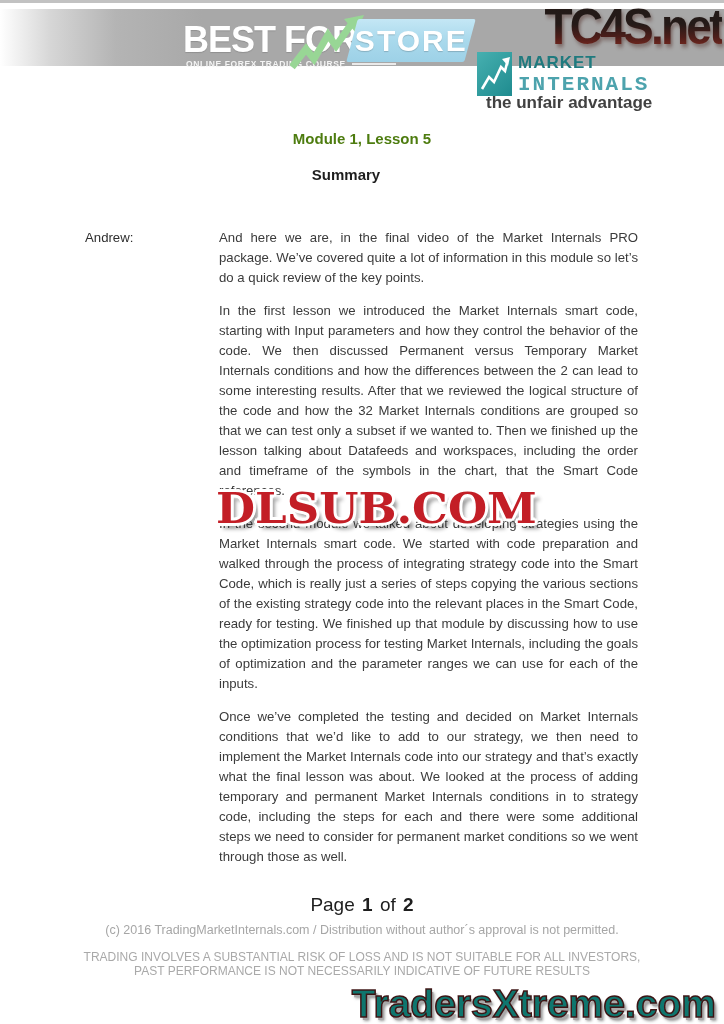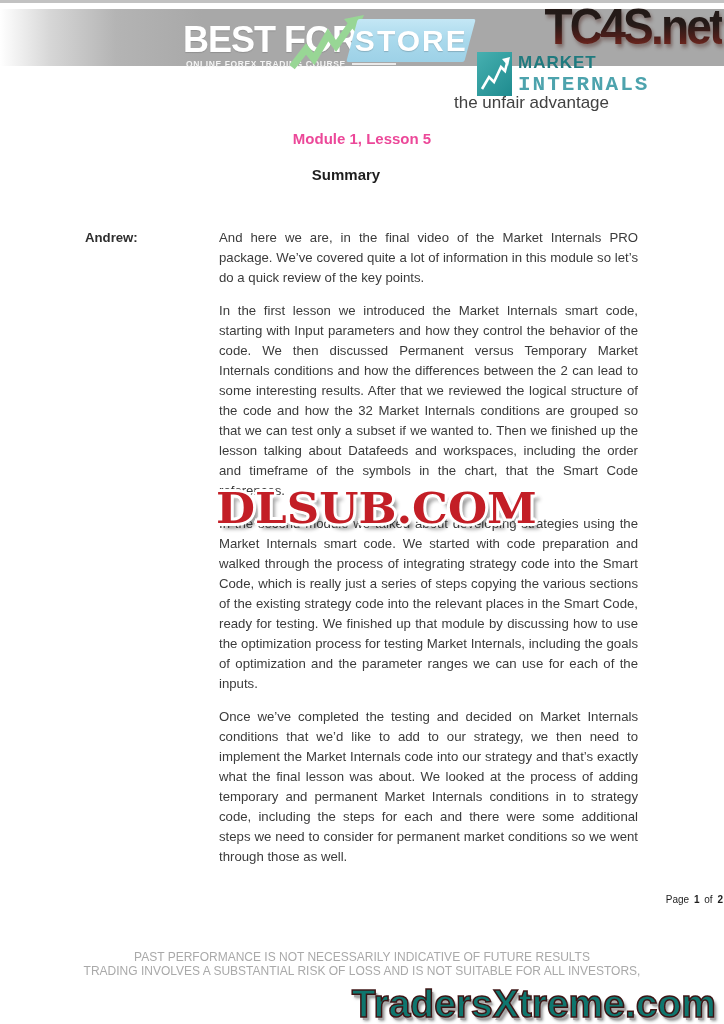--- a/index.html
+++ b/index.html
@@ -44,31 +44,31 @@
     filter:drop-shadow(2px 3px 2px rgba(70,30,25,0.45));
   }
   .mi-logo{position:absolute;left:477px;top:52px;display:flex;}
   .mi-icon{
     width:35px;height:44px;flex:none;margin-right:6px;
     background:linear-gradient(135deg,#46b0b0 0%,#1f8b8f 100%);
     display:flex;align-items:center;justify-content:center;
   }
   .mi-market{font-size:17px;font-weight:bold;color:#1f7a7e;letter-spacing:1px;line-height:22px;}
   .mi-internals{font-size:21px;font-weight:600;color:#4da3ad;letter-spacing:2px;line-height:22px;font-family:Liberation Mono, monospace;}
-  .mi-tagline{position:absolute;left:454px;top:93px;font-size:17px;font-weight:400;color:#414141;}
+  .mi-tagline{position:absolute;left:486px;top:93px;font-size:17px;font-weight:700;color:#414141;}
 
   
   .doc-title{position:absolute;top:130px;left:0;width:724px;text-align:center;
-    font-size:15px;font-weight:bold;color:#ec4899;}
+    font-size:15px;font-weight:bold;color:#4d7c0f;}
   .doc-subtitle{position:absolute;top:166px;left:0;width:692px;text-align:center;
     font-size:15px;font-weight:bold;color:#1e1e1e;}
 
   
   .content{position:absolute;top:228px;left:85px;display:flex;}
-  .speaker{width:134px;flex:none;font-size:13.2px;font-weight:bold;color:#2e2e2e;line-height:20.3px;}
+  .speaker{width:134px;flex:none;font-size:13.2px;font-weight:normal;color:#2e2e2e;line-height:20.3px;}
   .paras{width:419px;}
   .paras p{
     margin:0 0 13px 0;font-size:13.2px;line-height:20px;color:#3b3b3b;
     text-align:justify;
   }
 
   
   .wm-center{
     position:absolute;left:216px;top:482px;
     font-family:"DejaVu Serif",serif;font-weight:bold;font-size:45px;letter-spacing:0px;
@@ -80,22 +80,22 @@
   }
   .wm-corner{
     position:absolute;right:8px;top:982px;
     font-size:39px;font-weight:800;letter-spacing:0px;white-space:nowrap;
     color:#0f766e;
     -webkit-text-stroke:1.5px #3d1414;
     text-shadow:2px 3px 0 #a8a8a8, 3px 4px 3px rgba(80,80,80,0.6);
   }
 
   
-  .page-num{position:absolute;top:894px;left:0;width:724px;text-align:right;
-    font-size:10px;color:#1e1e1e;}
+  .page-num{position:absolute;top:894px;left:0;width:724px;text-align:center;
+    font-size:19px;color:#1e1e1e;}
   .page-num span{margin:0 1px;}
   .page-num .bold{font-weight:bold;}
   .copyright{position:absolute;top:923px;left:0;width:724px;text-align:center;
     font-size:12.5px;color:#a6a6a6;}
   .disclaimer{position:absolute;top:950px;left:0;width:724px;text-align:center;
     font-size:12px;line-height:14px;color:#a9a9a9;}
 </style>
 </head>
 <body>
 
@@ -148,18 +148,19 @@
 
   <div class="wm-center">DLSUB.COM</div>
   <div class="wm-corner">TradersXtreme.com</div>
 
   <div class="page-num">
     <span>Page</span>
     <span class="bold">1</span>
     <span>of</span>
     <span class="bold">2</span>
   </div>
+  <div class="copyright">(c) 2016 TradingMarketInternals.com / Distribution without author´s approval is not permitted.</div>
   <div class="disclaimer">
+    <div>TRADING INVOLVES A SUBSTANTIAL RISK OF LOSS AND IS NOT SUITABLE FOR ALL INVESTORS,</div>
     <div>PAST PERFORMANCE IS NOT NECESSARILY INDICATIVE OF FUTURE RESULTS</div>
-    <div>TRADING INVOLVES A SUBSTANTIAL RISK OF LOSS AND IS NOT SUITABLE FOR ALL INVESTORS,</div>
   </div>
 
 </div>
 
 </body></html>

